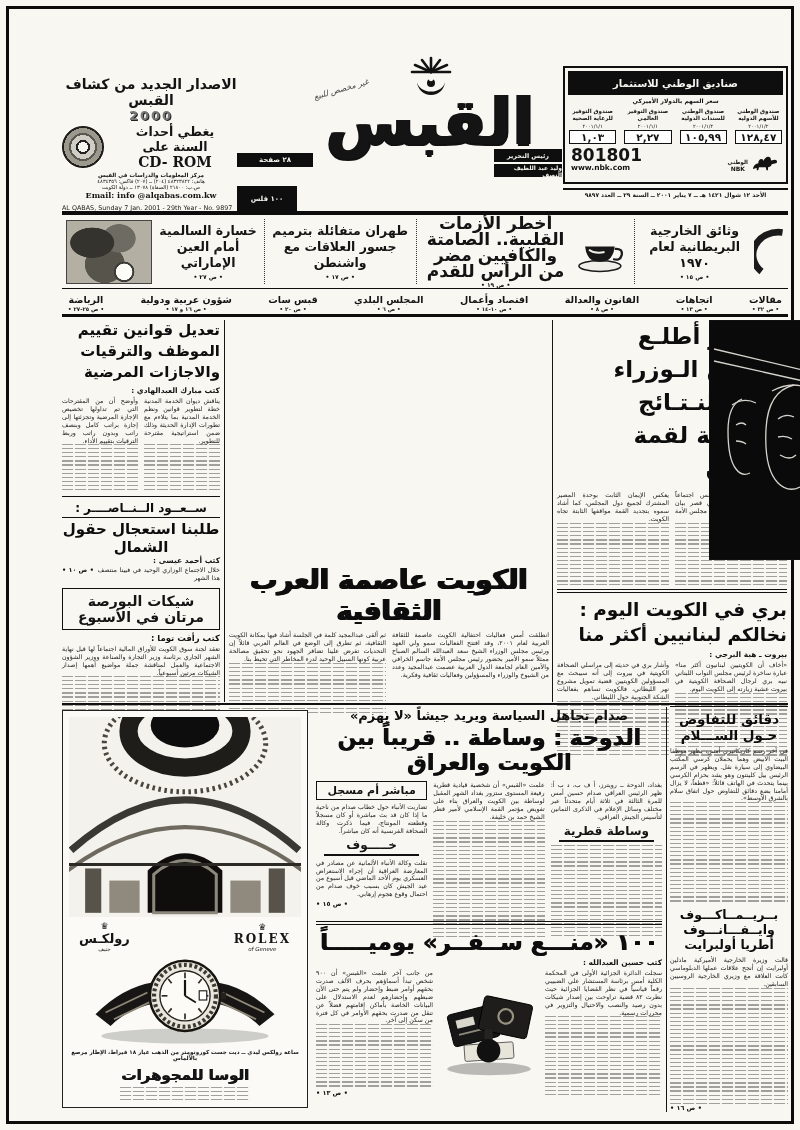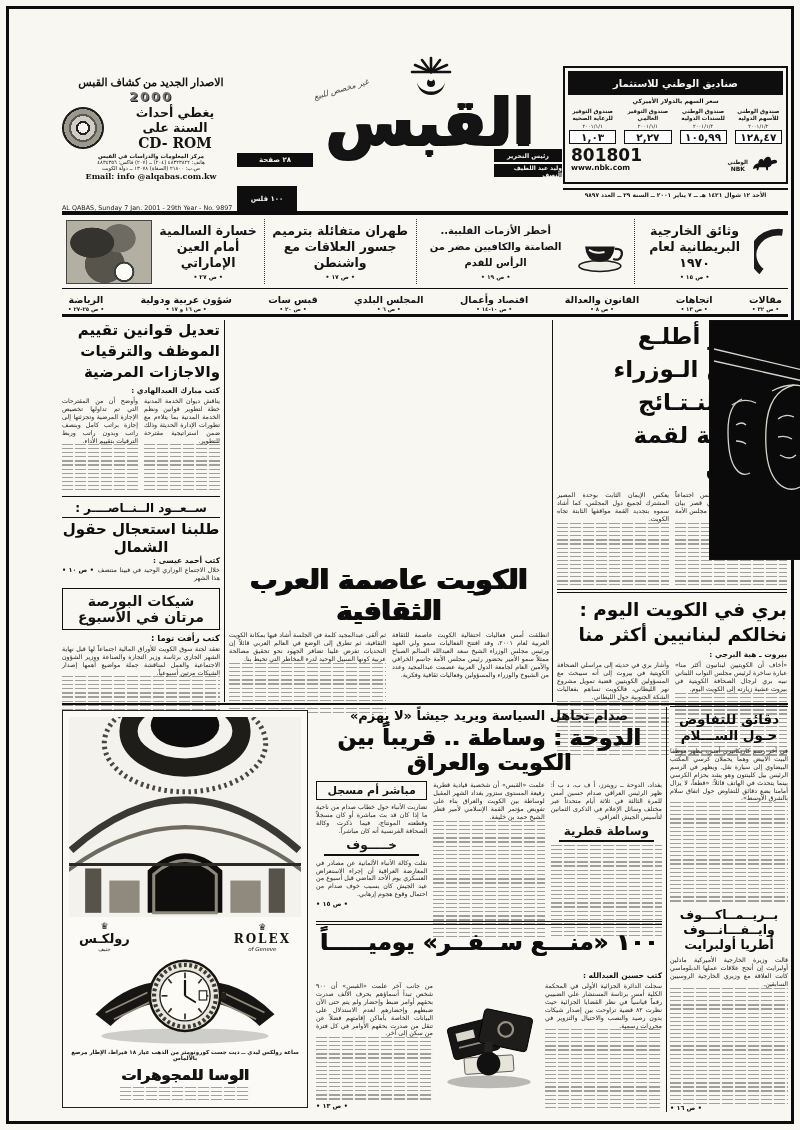--- a/index.html
+++ b/index.html
@@ -52,21 +52,21 @@
 </style>
 </head>
 <body>
 
 <div class="sheet">
   <div class="frame"></div>
 
   <div class="abs" style="left:62px; top:76px; width:178px;">
     <div style="display:flex; direction:rtl; align-items:center; gap:3px;">
       <div style="flex:1; text-align:center;">
-        <div style="font-size:11px; font-weight:900;font-family:Liberation Serif, serif;">الاصدار الجديد من كشاف القبس</div>
+        <div style="font-size:14px; font-weight:900;">الاصدار الجديد من كشاف القبس</div>
         <div class="ltr" style="font-size:13px; font-weight:900; color:#777; letter-spacing:2px; text-shadow:1px 1px 0 #222;">2000</div>
       </div>
     </div>
     <div style="display:flex; direction:rtl; align-items:center; gap:6px; margin-top:1px;">
       <div style="flex:1; text-align:center;">
         <div style="font-size:12.5px; font-weight:900;">يغطي أحداث</div>
         <div style="font-size:12.5px; font-weight:900;">السنة على</div>
         <div class="ltr" style="font-size:14px; font-weight:900; font-family:'DejaVu Serif',serif;">CD- ROM</div>
       </div>
       <div style="width:42px; height:42px; border-radius:50%; background:radial-gradient(circle, #f4f3ee 0 5px, #222 5px 7px, #cfcdc4 7px 12px, #5a5850 12px 14px, #9b988d 14px 19px, #23211d 19px 21px); border:1px solid #111;"></div>
@@ -158,21 +158,21 @@
       <div class="teaser-page">• ص ١٥ •</div>
     </div>
     <div class="teaser-sep"></div>
     <svg viewBox="0 0 70 54" width="58" height="46">
       <ellipse cx="32" cy="45" rx="27" ry="7" fill="#efeee8" stroke="#1c1c1c" stroke-width="2"></ellipse>
       <path d="M13 20 Q15 40 32 40 Q49 40 51 20 Z" fill="#181818"></path>
       <path d="M18 24 q8 6 20 3" stroke="#f1f0ea" stroke-width="2.4" fill="none"></path>
       <path d="M51 23 q11 -1 9 8 q-2 8 -11 5" stroke="#1c1c1c" stroke-width="3" fill="none"></path>
     </svg>
     <div style="width:158px;">
-      <div class="teaser-title" style="font-size:10px;">أخطر الأزمات القلبية.. الصامتة والكافيين مضر من الرأس للقدم</div>
+      <div class="teaser-title" style="font-size:17px;">أخطر الأزمات القلبية.. الصامتة والكافيين مضر من الرأس للقدم</div>
       <div class="teaser-page">• ص ١٩ •</div>
     </div>
     <div class="teaser-sep"></div>
     <div style="width:150px;">
       <div class="teaser-title">طهران متفائلة بترميم جسور العلاقات مع واشنطن</div>
       <div class="teaser-page">• ص ١٧ •</div>
     </div>
     <div class="teaser-sep"></div>
     <div style="width:108px;">
       <div class="teaser-title">خسارة السالمية أمام العين الإماراتي</div>
@@ -396,21 +396,21 @@
         <span class="body-txt">نقلت وكالة الأنباء الألمانية عن مصادر في المعارضة العراقية أن إجراء الاستعراض العسكري يوم الأحد الماضي قبل أسبوع من عيد الجيش كان بسبب خوف صدام من احتمال وقوع هجوم إرهابي.</span>
         <div class="pageref" style="text-align:left; margin-top:2px;">• ص ١٥ •</div>
       </div>
     </div>
   </div>
 
   <div class="abs" style="left:316px; top:921px; width:346px; border-top:1px solid #111; border-bottom:1px solid #111; height:4px;"></div>
 
   <div class="abs" style="left:316px; top:929px; width:346px;">
     <div class="hl" style="font-size:23px; text-align:center; text-shadow:.8px 0 #111;">١٠٠ «منـــع ســفــر» يوميـــــاً</div>
-    <div class="byline" style="margin:16px 0 2px;">كتب حسين العبدالله :</div>
+    <div class="byline" style="margin:3px 0 2px;">كتب حسين العبدالله :</div>
     <div class="cols" style="height:128px;">
       <div class="col" style="flex:1.1;">
         <span class="body-txt">سجلت الدائرة الجزائية الأولى في المحكمة الكلية أمس برئاسة المستشار علي الضبيبي رقماً قياسياً في نظر القضايا الجزائية حيث نظرت ٨٢ قضية تراوحت بين إصدار شيكات بدون رصيد والنصب والاحتيال والتزوير في محررات رسمية.</span>
         <div class="fill"></div>
       </div>
       <svg viewBox="0 0 110 110" width="100" height="118">
         <ellipse cx="55" cy="100" rx="46" ry="7" fill="rgba(0,0,0,.25)"></ellipse>
         <g transform="rotate(-14 40 52)">
           <rect x="12" y="34" width="52" height="36" rx="4" fill="#161616" stroke="#000"></rect>
           <rect x="20" y="42" width="20" height="9" fill="#d9d6cc"></rect>

